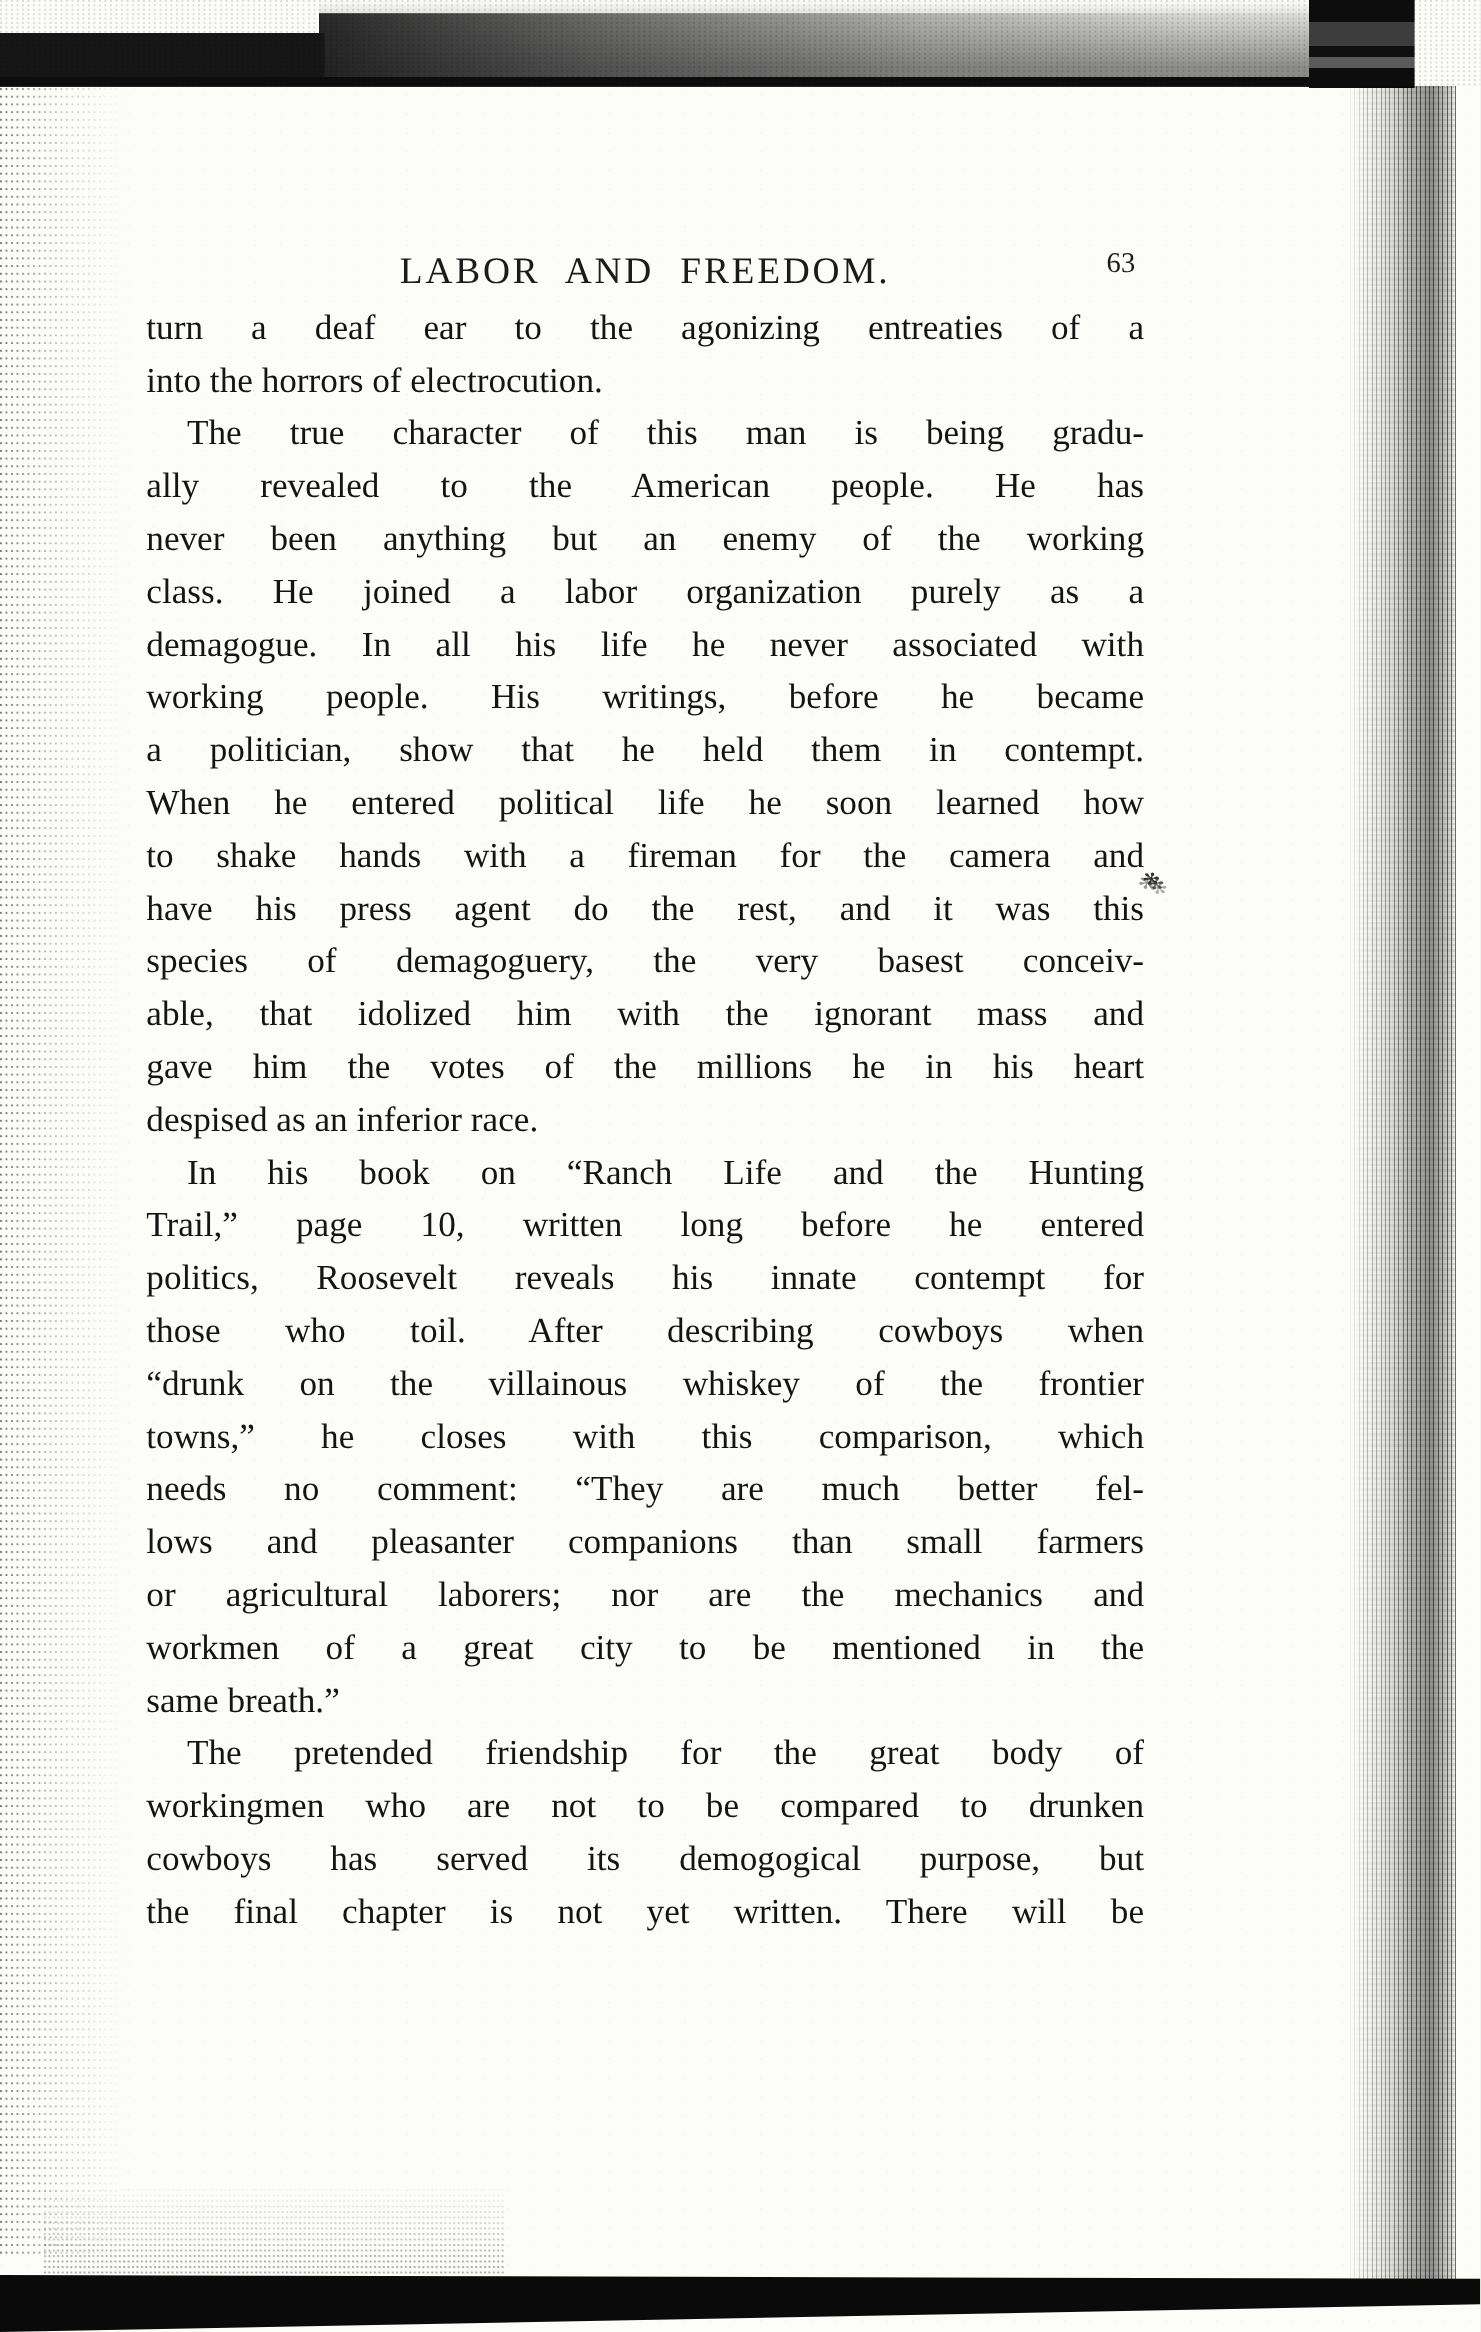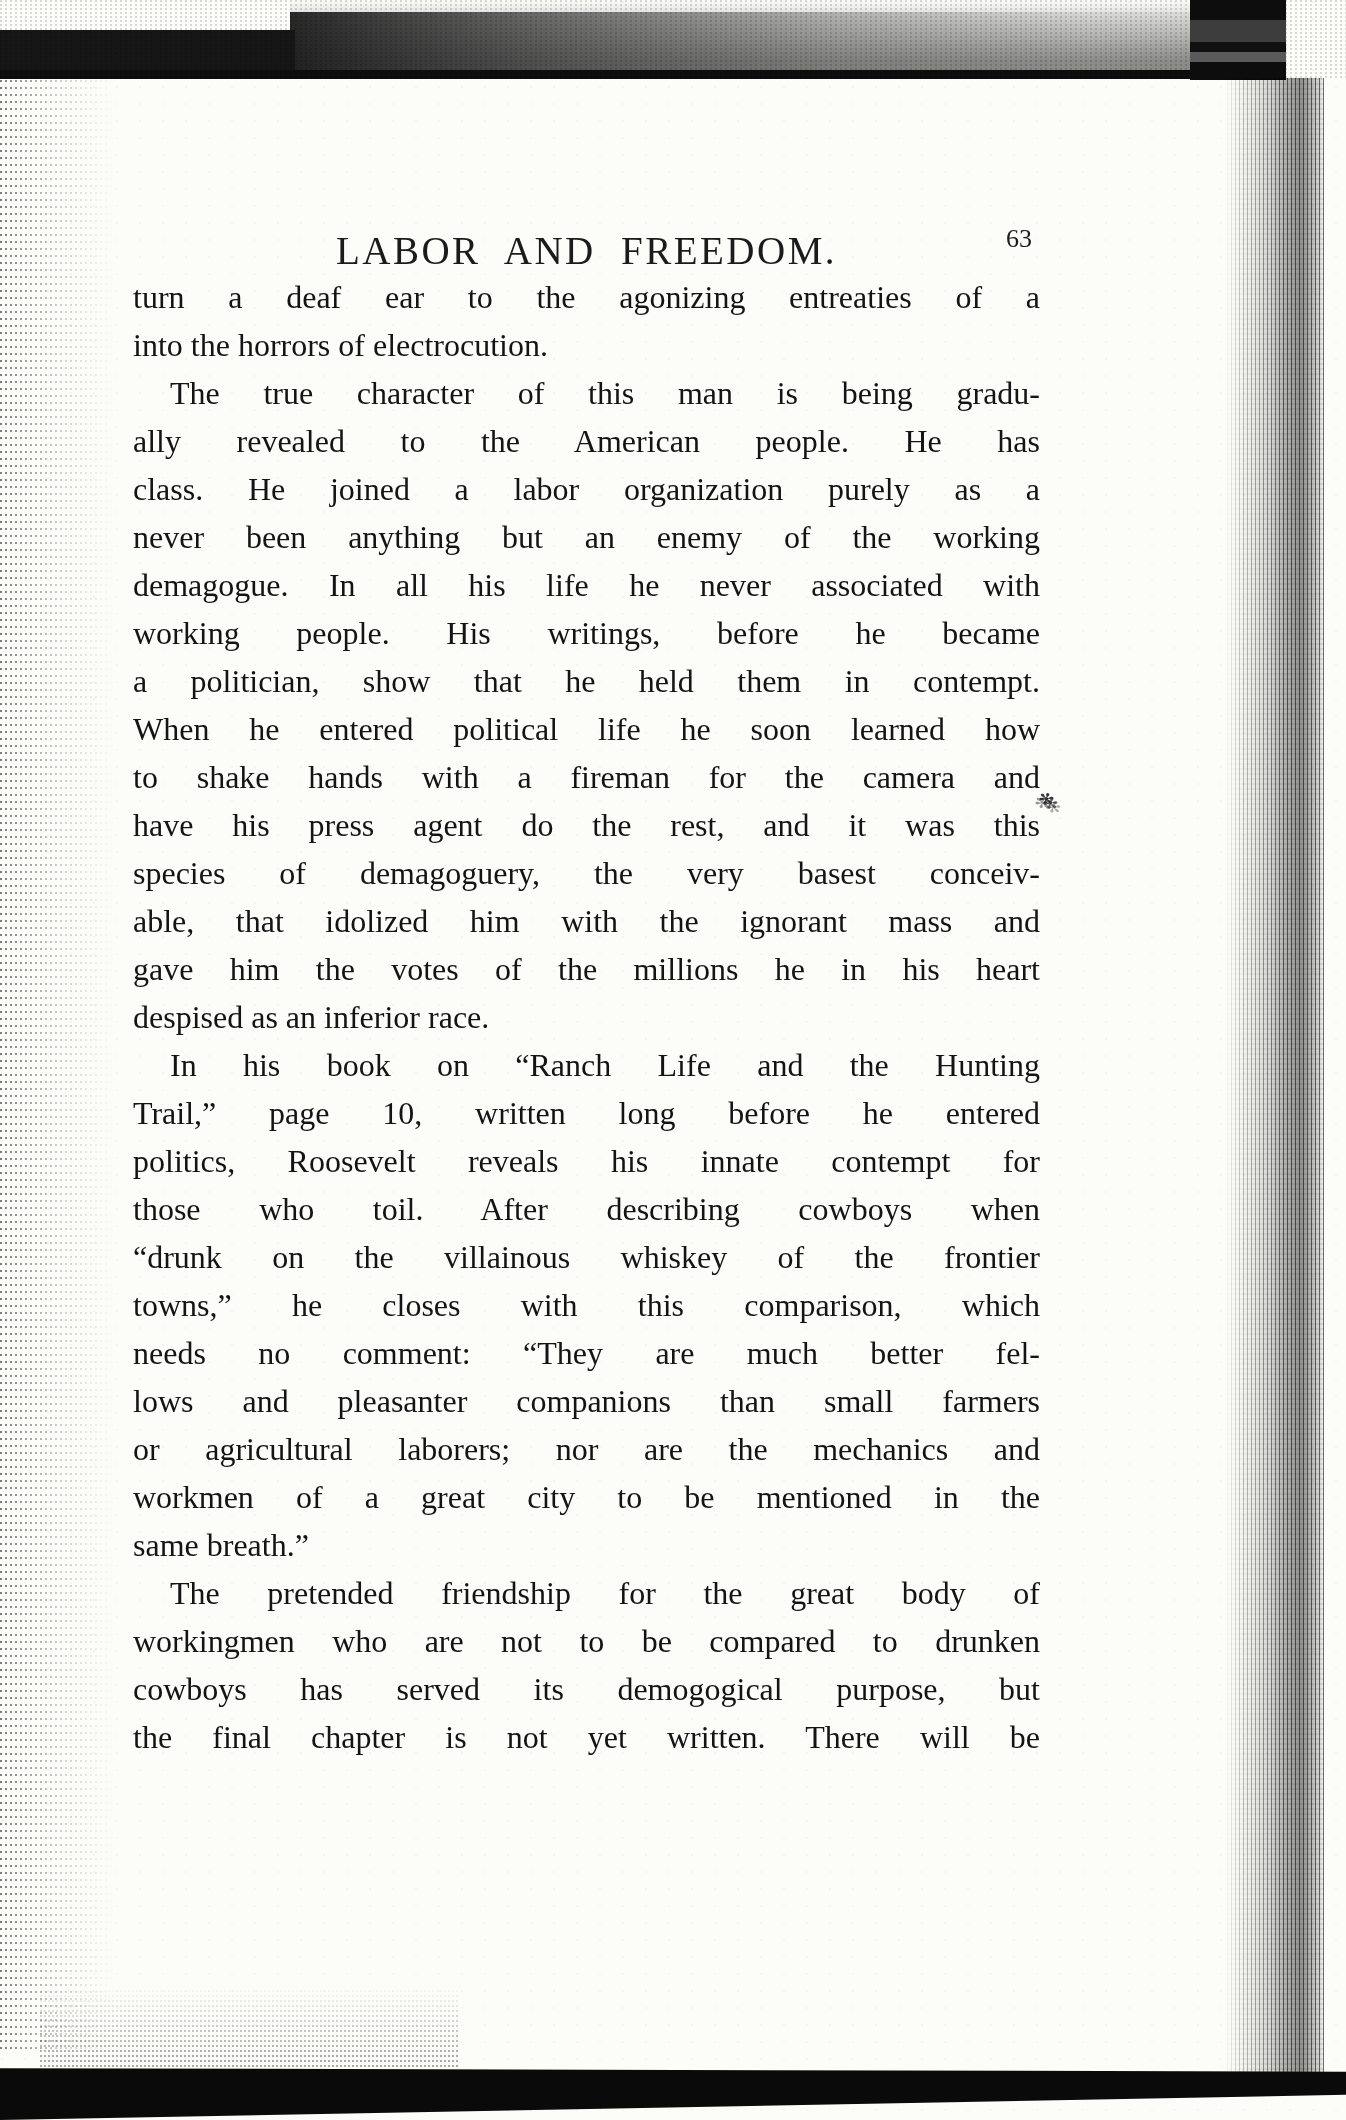--- a/index.html
+++ b/index.html
@@ -77,21 +77,21 @@
   }
   .bottom-band {
     position: absolute; left: 0; top: 2050px; width: 1346px; height: 70px;
     background: #0a0a0a;
     clip-path: polygon(0 26%, 100% 31%, 100% 64%, 0 100%);
   }
   
   .header-row { position: absolute; top: 224px; left: 133px; width: 907px; height: 46px; }
   .header-title {
     position: absolute; left: 0; right: 0; top: 4px;
-    text-align: center; font-size: 39px; letter-spacing: 2.5px; word-spacing: 13px;
+    text-align: center; font-size: 34px; letter-spacing: 2.5px; word-spacing: 13px;
     color: #1b1b1b;
   }
   .page-number { position: absolute; right: 8px; top: 0; font-size: 26px; color: #1b1b1b; }
   
   .text-block { position: absolute; top: 273px; left: 133px; width: 907px; font-size: 32px; line-height: 48px; }
   .line { text-align: left; }
   .line.just { text-align: justify; text-align-last: justify; }
   .line.indent { text-indent: 37px; }
   
   .ink-smudge {
@@ -115,22 +115,22 @@
   <div class="header-row">
     <div class="header-title">LABOR AND FREEDOM.</div>
     <div class="page-number">63</div>
   </div>
 
   <div class="text-block" id="page-text">
       <div class="line just">turn a deaf ear to the agonizing entreaties of a</div>
       <div class="line">into the horrors of electrocution.</div>
       <div class="line just indent">The true character of this man is being gradu-</div>
       <div class="line just">ally revealed to the American people. He has</div>
+      <div class="line just">never been anything but an enemy of the working</div>
       <div class="line just">class. He joined a labor organization purely as a</div>
-      <div class="line just">never been anything but an enemy of the working</div>
       <div class="line just">demagogue. In all his life he never associated with</div>
       <div class="line just">working people. His writings, before he became</div>
       <div class="line just">a politician, show that he held them in contempt.</div>
       <div class="line just">When he entered political life he soon learned how</div>
       <div class="line just">to shake hands with a fireman for the camera and</div>
       <div class="line just">have his press agent do the rest, and it was this</div>
       <div class="line just">species of demagoguery, the very basest conceiv-</div>
       <div class="line just">able, that idolized him with the ignorant mass and</div>
       <div class="line just">gave him the votes of the millions he in his heart</div>
       <div class="line">despised as an inferior race.</div>

